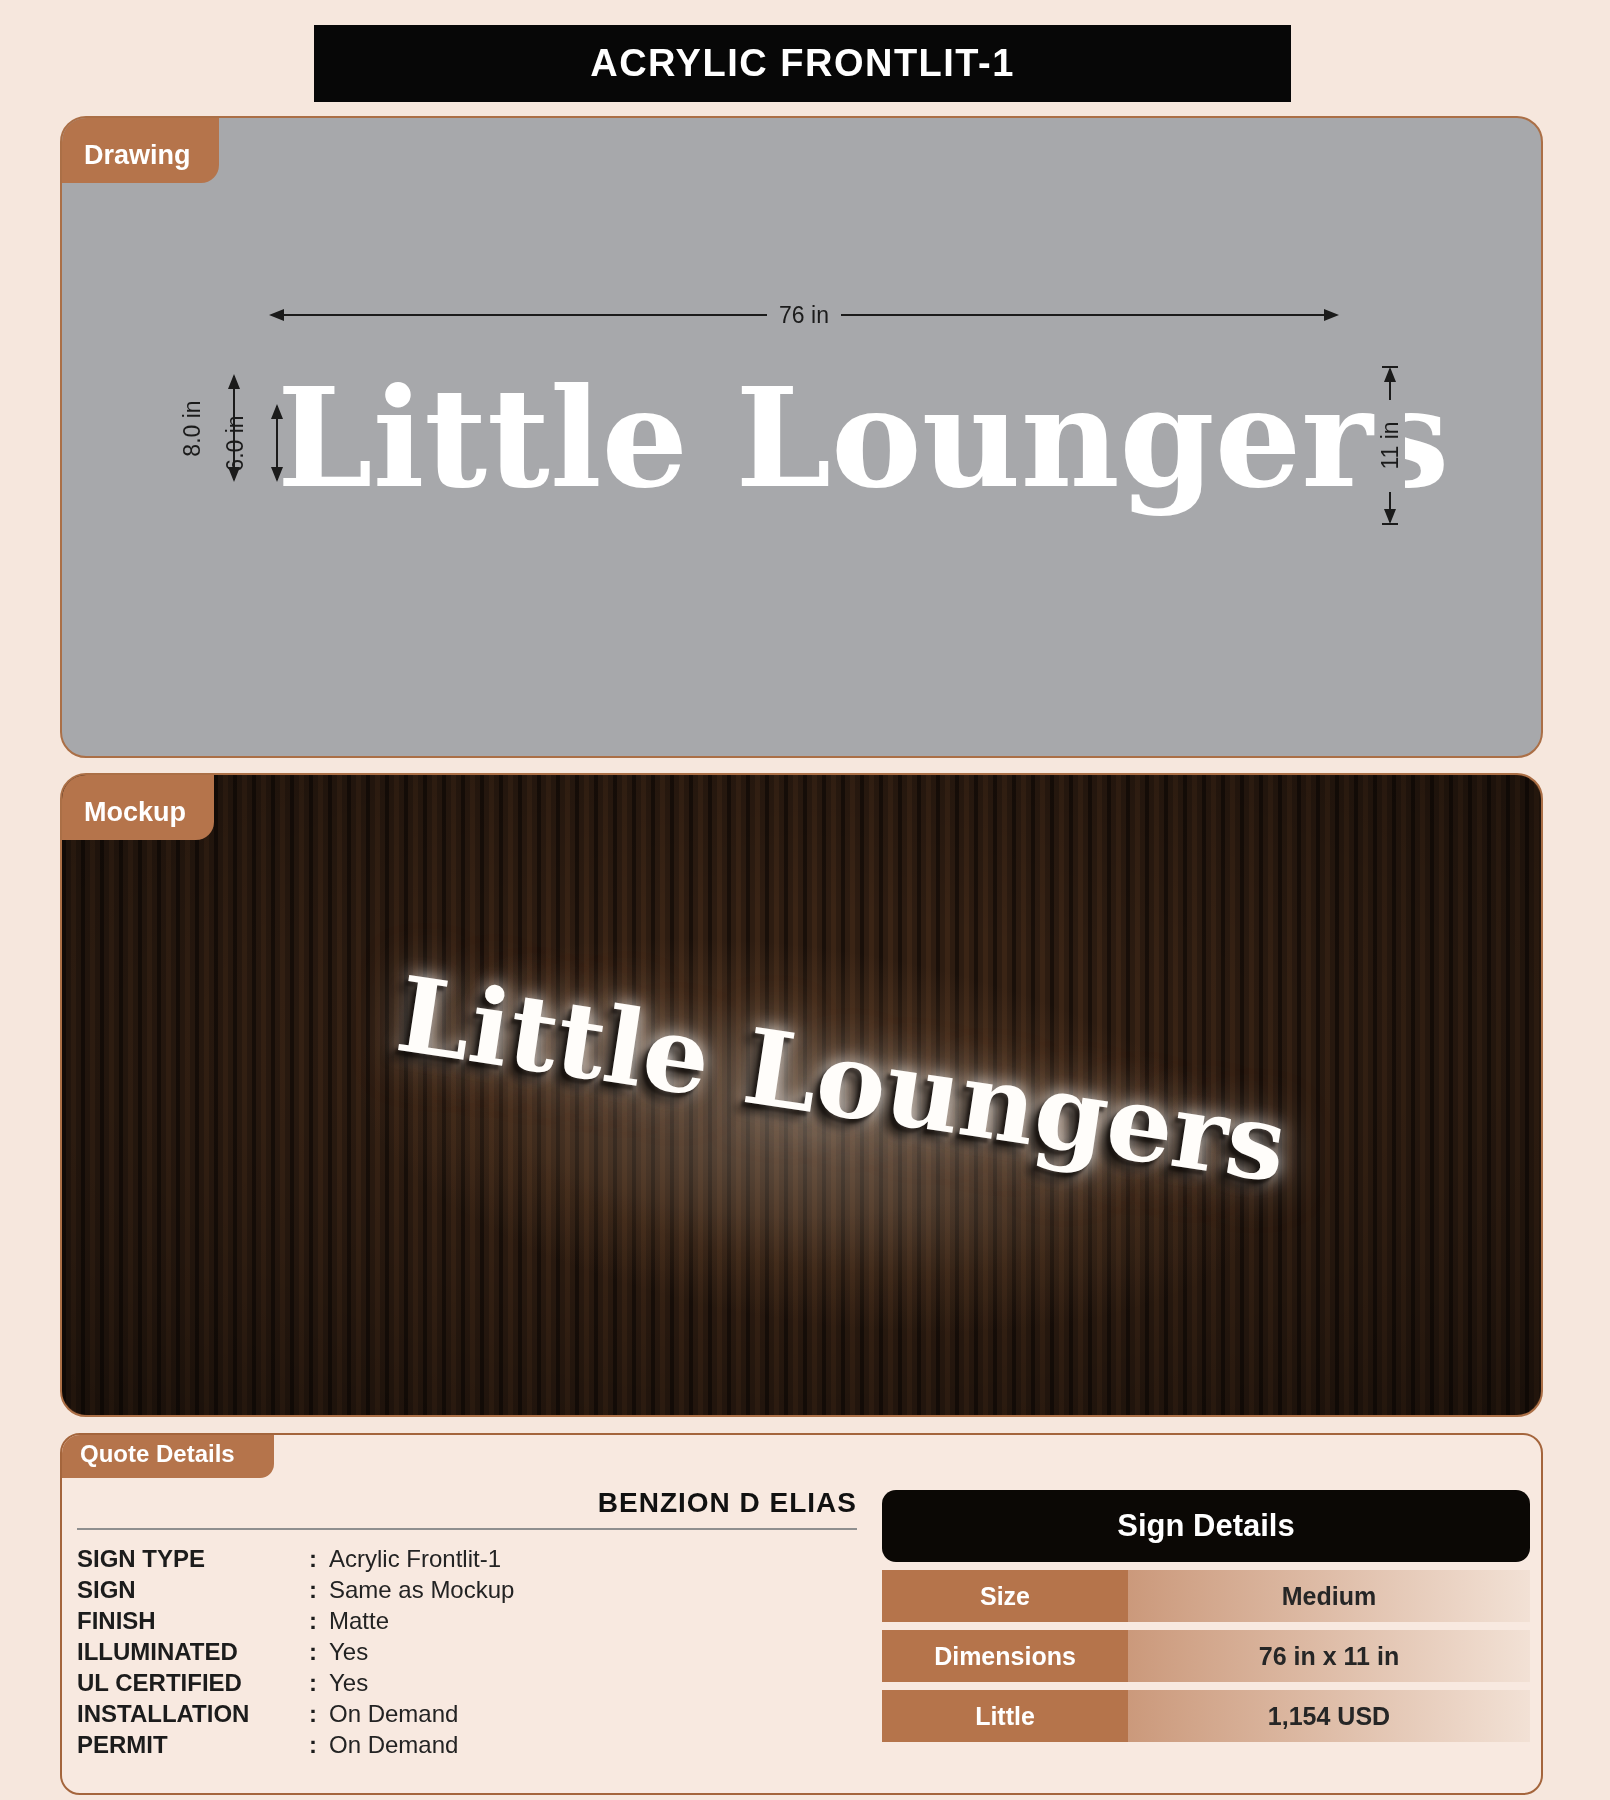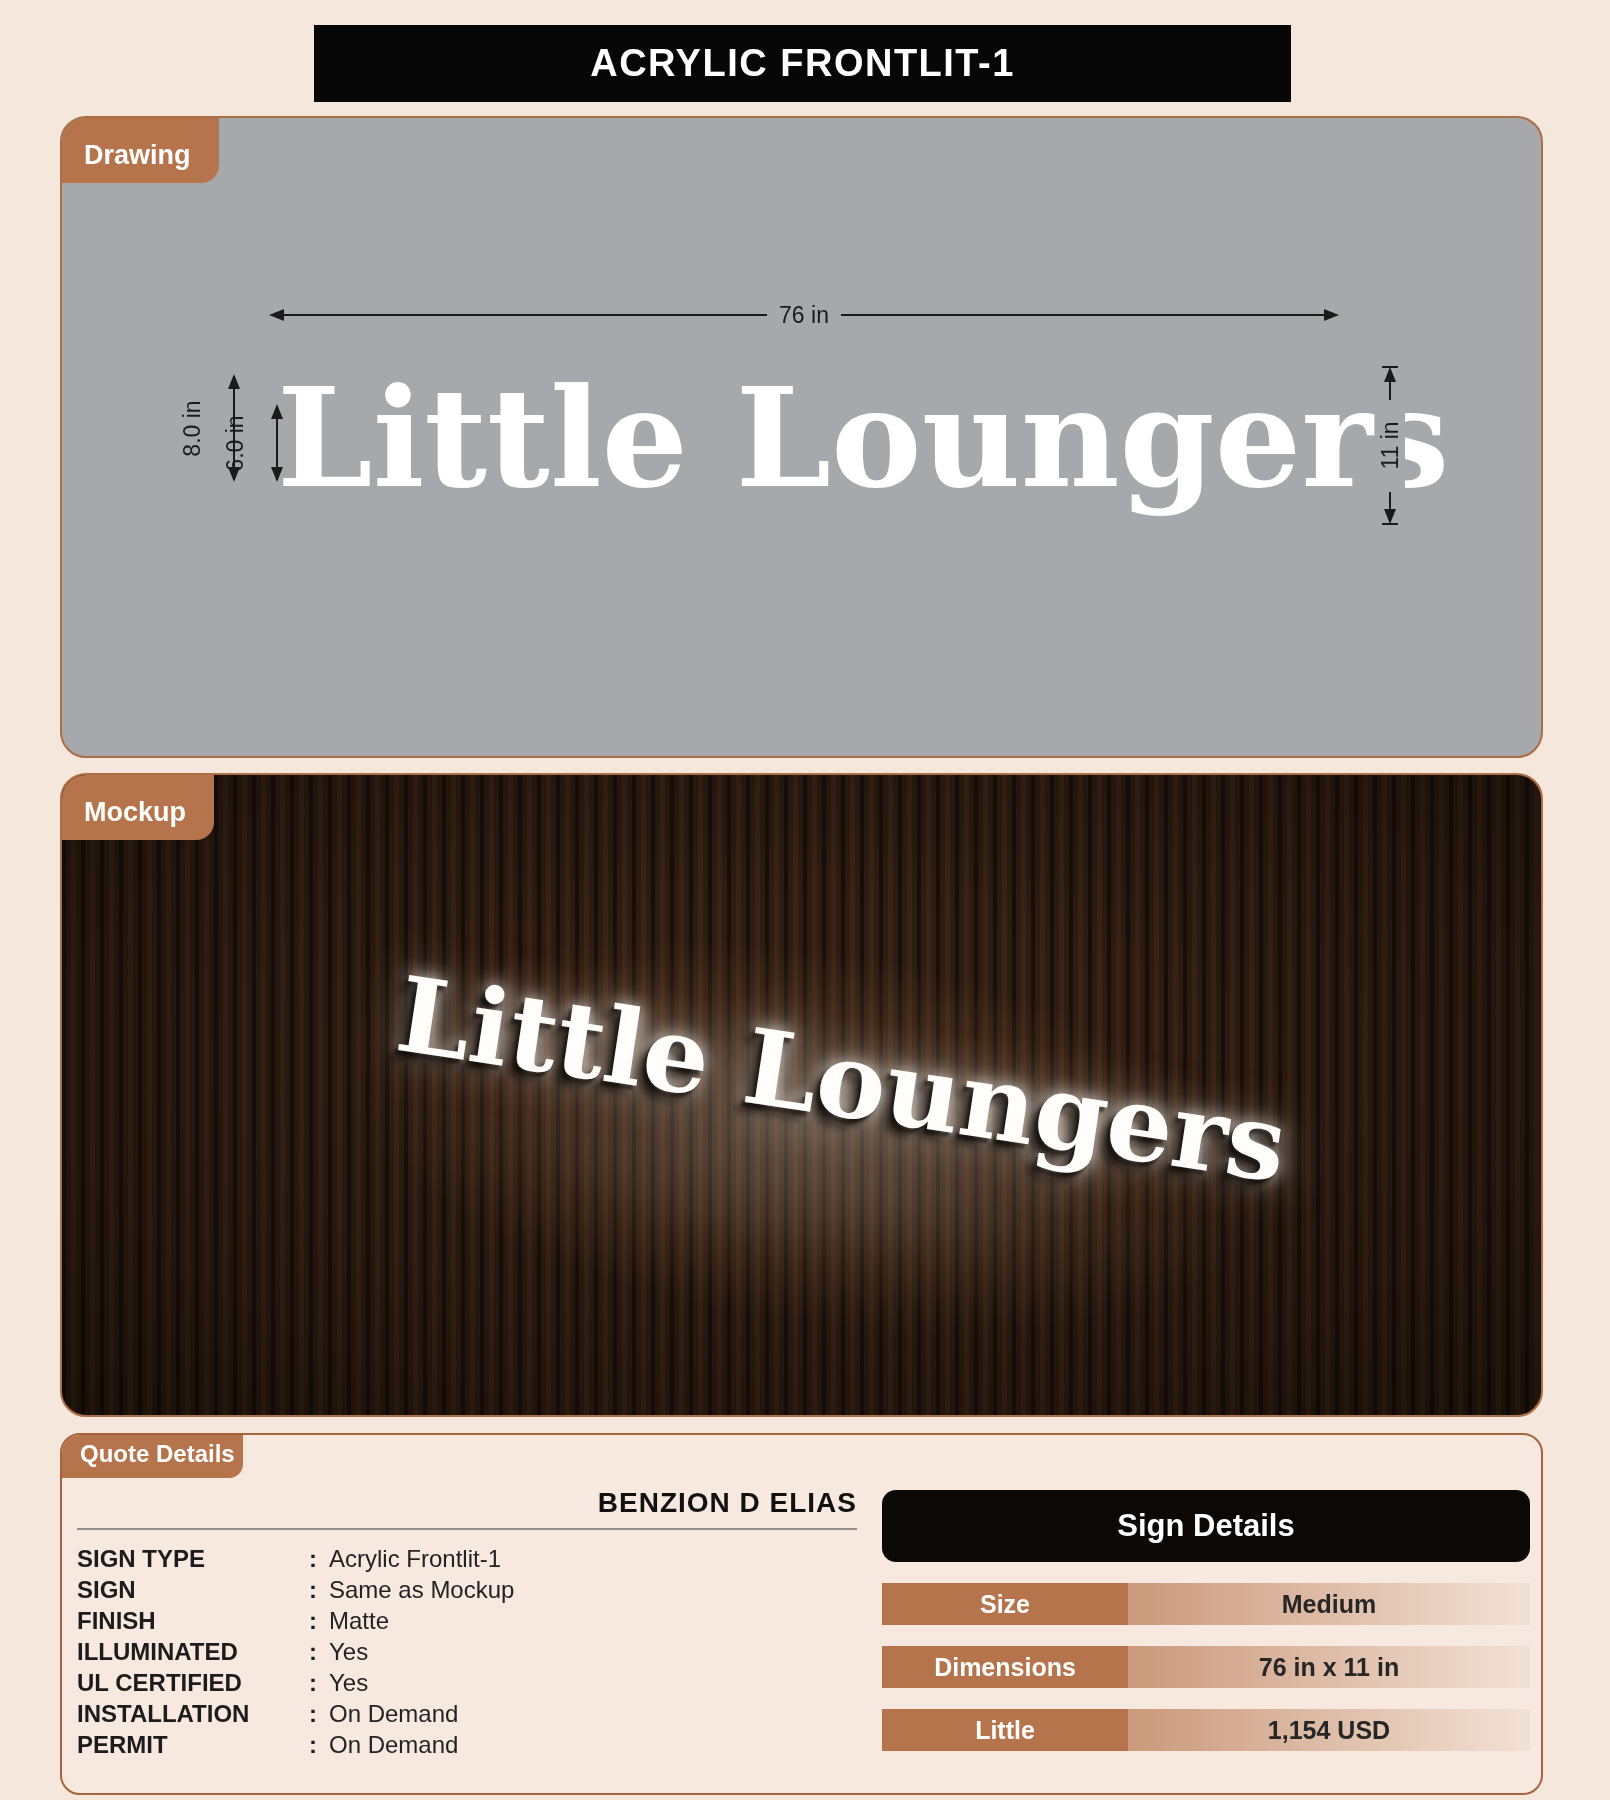--- a/index.html
+++ b/index.html
@@ -86,37 +86,37 @@
     font-size:104px;line-height:1.05;white-space:nowrap;
     transform:rotate(8.5deg);
     text-shadow:
       -8px 10px 9px rgba(8,4,2,0.7),
       -3px 5px 3px rgba(8,4,2,0.55),
       0 0 18px rgba(255,255,255,0.8),
       0 0 48px rgba(255,246,230,0.5);
   }
   
   .quote-panel{top:1433px;height:362px;background:#f8e9e0;border-color:#a4653c;border-radius:20px;}
-  .quote-panel .tab{font-size:24px;padding:7px 8px 10px 20px;border-radius:18px 0 14px 0;}
+  .quote-panel .tab{font-size:24px;padding:7px 39px 10px 20px;border-radius:18px 0 14px 0;}
   .quote-left{position:absolute;left:15px;top:52px;width:780px;}
   .customer-name{
     text-align:right;font-weight:bold;font-size:28px;color:#111111;letter-spacing:1px;margin:0;
   }
   .name-rule{border:none;border-top:2px solid #8f8f8f;margin:9px 0 13px 0;}
   .qrow{display:grid;grid-template-columns:232px 20px 1fr;font-size:24px;line-height:31px;color:#1c1c1c;}
   .qlabel{font-weight:bold;}
   .qcolon{font-weight:bold;}
   .qvalue{color:#232323;}
   .sign-details{position:absolute;left:820px;top:55px;width:648px;}
   .sd-header{
     background:#0b0805;color:#ffffff;border-radius:14px;height:72px;
     display:flex;align-items:center;justify-content:center;
     font-weight:bold;font-size:31px;
   }
-  .sd-row{display:grid;grid-template-columns:246px 1fr;height:42px;margin-top:21px;}
+  .sd-row{display:grid;grid-template-columns:246px 1fr;height:52px;margin-top:8px;}
   .sd-label{
     background:#b5744b;color:#ffffff;font-weight:bold;font-size:25px;
     display:flex;align-items:center;justify-content:center;
   }
   .sd-value{
     background:linear-gradient(90deg,#cb997b,#f2e1d5);
     color:#262626;font-weight:bold;font-size:25px;
     display:flex;align-items:center;justify-content:center;
   }
 </style>

